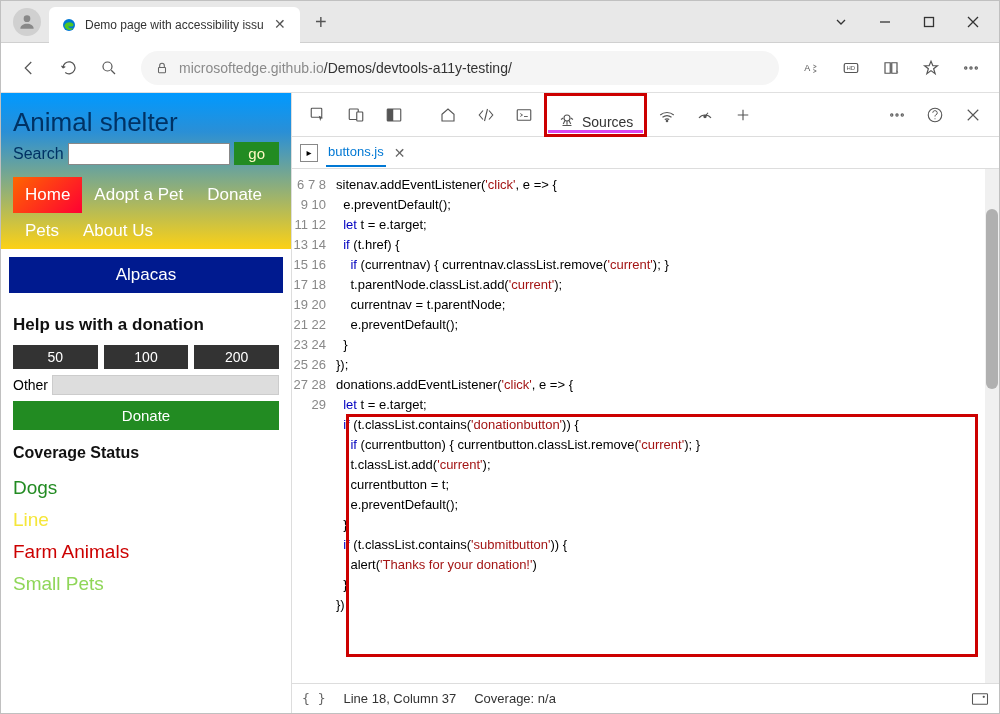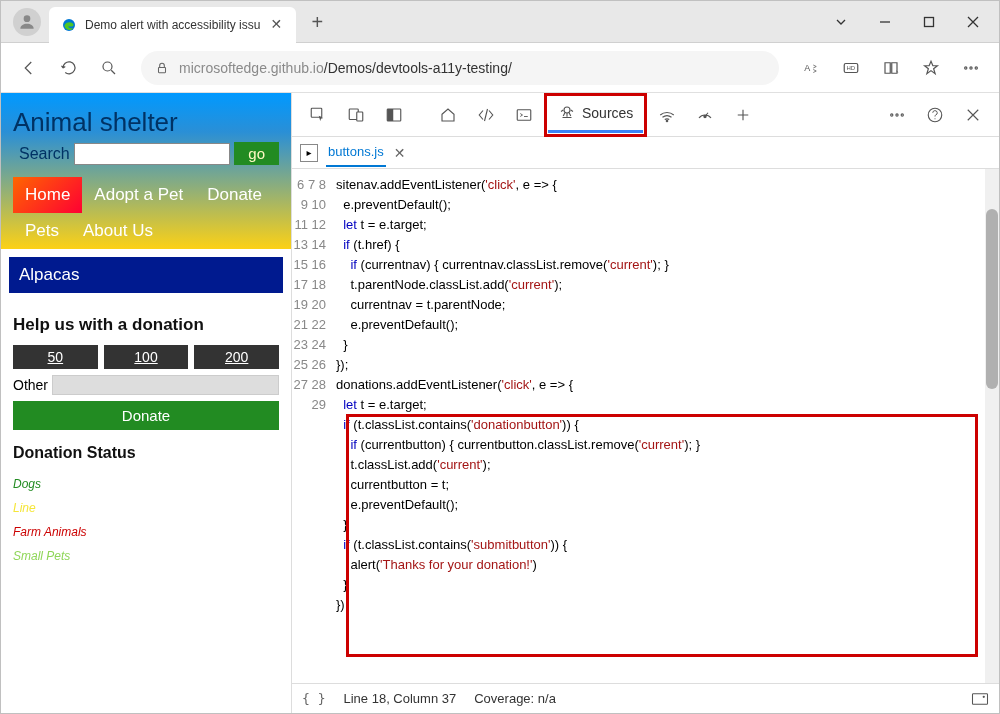--- a/index.html
+++ b/index.html
@@ -24,45 +24,45 @@
 .tbtn svg { width: 18px; height: 18px; stroke: #555; stroke-width: 1.6; fill: none; }
 .urlbar { flex: 1; height: 34px; background: #f5f5f5; border-radius: 17px; display: flex; align-items: center; padding: 0 14px; margin: 0 10px; gap: 10px; }
 .urlbar-text { font-size: 14px; color: #333; }
 .urlbar-text .gray { color: #8a8a8a; }
 
 .content { flex: 1; display: flex; overflow: hidden; }
 
 .page { width: 290px; background: #fff; display: flex; flex-direction: column; overflow: hidden; }
 .hero { background: linear-gradient(180deg, #0099ff 0%, #2a8fd6 25%, #fcd116 100%); padding: 14px 12px 0 12px; color: #003264; }
 .hero h1 { font-size: 26px; font-weight: 400; color: #003264; margin-bottom: 4px; }
-.searchrow { display: flex; align-items: center; gap: 4px; margin-bottom: 12px; margin-left: 6px; }
+.searchrow { display: flex; align-items: center; gap: 4px; margin-bottom: 12px; }
 .searchrow span { font-size: 16px; color: #003264; }
 .searchrow input { flex: 1; height: 22px; border: 1px solid #888; padding: 0 4px; min-width: 0; }
 .gobtn { background: #228b22; color: #fef9c3; border: none; padding: 3px 14px; font-size: 15px; cursor: pointer; }
 .nav { display: flex; flex-wrap: wrap; }
 .navlink { color: #fff; font-size: 17px; padding: 8px 12px; text-decoration: none; cursor: pointer; }
 .navlink.home { background: linear-gradient(135deg, #ff6600, #ff0033); }
-.alpacas { background: #001a8f; color: #fff; font-size: 17px; padding: 8px 10px; margin: 8px; }
+.alpacas { background: #001a8f; color: #fff; font-size: 17px; padding: 8px 10px; margin: 8px; text-align: center; }
 .donation { padding: 14px 12px; }
 .donation h2 { font-size: 17px; font-weight: 700; color: #111; margin-bottom: 10px; }
 .amounts { display: flex; gap: 6px; margin-bottom: 6px; }
-.amt { flex: 1; background: #333; color: #fff; text-align: center; padding: 4px 0; font-size: 14px; cursor: pointer; text-decoration: underline; }
+.amt { flex: 1; background: #333; color: #fff; text-align: center; padding: 4px 0; font-size: 14px; cursor: pointer; }
 .otherrow { display: flex; align-items: center; gap: 4px; margin-bottom: 6px; font-size: 14px; }
 .otherrow input { flex: 1; height: 20px; background: #ddd; border: 1px solid #ccc; }
 .donatebtn { width: 100%; background: #228b22; color: #fff; border: none; padding: 6px 0; font-size: 15px; cursor: pointer; }
 .status { padding: 0 12px 12px 12px; }
 .status h2 { font-size: 16px; font-weight: 700; color: #111; margin-bottom: 10px; }
 .status ul { list-style: none; }
-.status li { font-size: 12px; padding: 5px 0; cursor: pointer; font-style: italic; }
+.status li { font-size: 19px; padding: 5px 0; cursor: pointer; }
 
 .devtools { flex: 1; background: #fff; display: flex; flex-direction: column; border-left: 1px solid #ddd; }
 .dt-tabs { height: 44px; display: flex; align-items: center; padding: 0 8px; gap: 2px; border-bottom: 1px solid #ddd; }
 .dt-tab { width: 36px; height: 36px; display: flex; align-items: center; justify-content: center; cursor: pointer; color: #555; }
 .dt-tab svg { width: 18px; height: 18px; stroke: #555; stroke-width: 1.5; fill: none; }
-.dt-tab.sources { width: auto; padding: 0 10px; gap: 6px; border-bottom: 3px solid #3b82f6; color: #333; }
+.dt-tab.sources { width: auto; padding: 0 10px; gap: 6px; border-bottom: 3px solid #d946ef; color: #333; align-items: flex-end; }
 .dt-tab.sources span { font-size: 14px; }
 .sources-highlight { border: 3px solid #c00; padding: 1px; }
 .dt-right { margin-left: auto; display: flex; gap: 2px; }
 .filetab { height: 32px; display: flex; align-items: center; border-bottom: 1px solid #ddd; padding: 0 8px; gap: 8px; }
 .filetab .expand { width: 18px; height: 18px; border: 1px solid #888; display: flex; align-items: center; justify-content: center; font-size: 10px; cursor: pointer; }
 .filetab .file { color: #0078d4; font-size: 13px; border-bottom: 2px solid #0078d4; padding: 6px 2px; }
 .filetab .fclose { color: #666; font-size: 14px; cursor: pointer; }
 .code { flex: 1; position: relative; overflow: hidden; font-family: Consolas, monospace; font-size: 13px; }
 .code-inner { display: flex; }
 .gutter { width: 44px; text-align: right; color: #888; padding: 6px 10px 6px 0; line-height: 20px; background: #fff; }
@@ -86,21 +86,21 @@
       <svg viewBox="0 0 24 24">
           <circle cx="12" cy="8" r="4"></circle>
           <path d="M4 20c0-4 4-6 8-6s8 2 8 6"></path>
         </svg>
     </div>
     <div class="tab">
       <svg class="tab-icon" viewBox="0 0 24 24">
           <circle cx="12" cy="12" r="9" fill="#0078d4"></circle>
           <path d="M5 13c2-6 12-7 14-1-1 3-6 3-8 1 0 4 5 5 7 3-1 5-11 5-13-3z" fill="#4ec724"></path>
         </svg>
-      <span class="tab-title">Demo alert with accessibility issu</span>
+      <span class="tab-title">Demo page with accessibility issu</span>
       <span class="tab-close">✕</span>
     </div>
     <div class="newtab">+</div>
     <div class="spacer"></div>
     <div class="winbtn">
         <svg viewBox="0 0 12 12">
           <path d="M2 4l4 4 4-4"></path>
         </svg>
       </div>
     <div class="winbtn">
@@ -202,21 +202,21 @@
             <div class="amt">100</div>
             <div class="amt">200</div>
           </div>
         <div class="otherrow">
           <span>Other</span>
           <input style="">
         </div>
         <button class="donatebtn">Donate</button>
       </div>
       <div class="status">
-        <h2>Donation Status</h2>
+        <h2>Coverage Status</h2>
         <ul id="statuses">
             <li style="color: rgb(34, 139, 34);">Dogs</li>
             <li style="color: rgb(245, 230, 58);">Line</li>
             <li style="color: rgb(204, 0, 0);">Farm Animals</li>
             <li style="color: rgb(143, 214, 88);">Small Pets</li>
           </ul>
       </div>
     </div>
 
     <div class="devtools">

